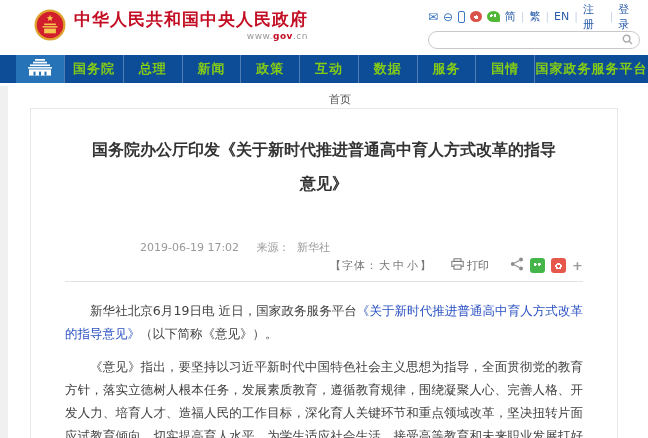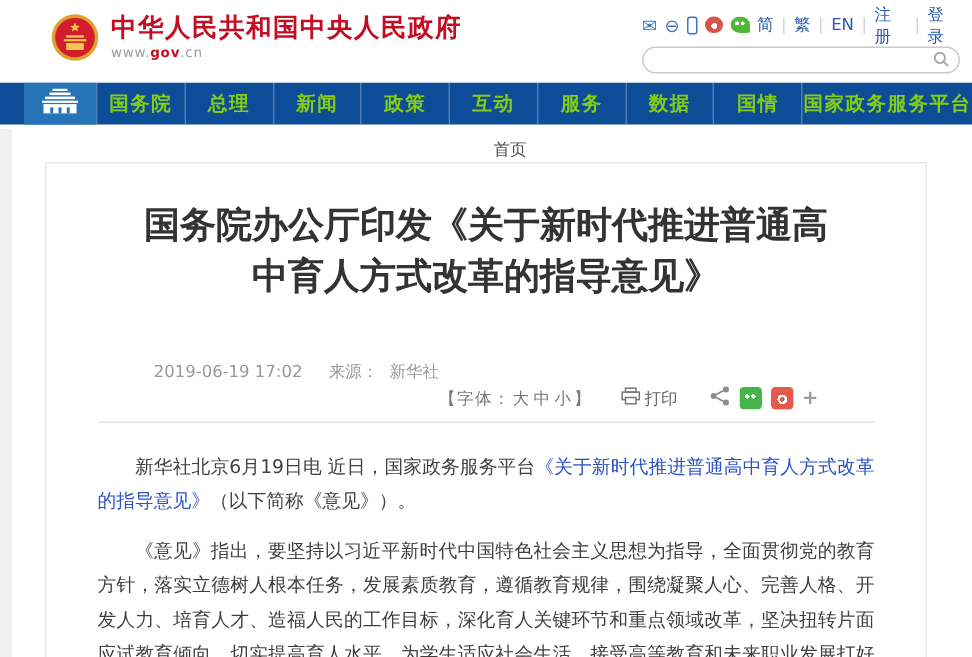--- a/index.html
+++ b/index.html
@@ -2,21 +2,21 @@
 <html><head>
 <meta charset="utf-8">
 <style>
   * { margin:0; padding:0; box-sizing:border-box; }
   html,body { width:648px; height:438px; overflow:hidden; background:#fff;
     font-family:"DejaVu Sans","Liberation Sans",sans-serif; }
   .page { position:relative; width:648px; height:438px; }
 
   
   .site-header { position:relative; height:55px; background:#fff; }
-  .brand { position:absolute; left:34px; top:9px; display:flex; align-items:center; cursor:pointer; }
+  .brand { position:absolute; left:34px; top:9px; display:flex; align-items:center; cursor:pointer;text-align:right; }
   .emblem { width:32px; height:32px; margin-right:8px; flex:none; }
   .site-title { font-size:17px; font-weight:bold; color:#c30d23; letter-spacing:1px; line-height:20px; }
   .site-url { font-size:9px; color:#9a9a9a; margin-top:2px; letter-spacing:.5px; }
   .site-url .hl { color:#c30d23; font-weight:bold; }
 
   .header-right { position:absolute; right:8px; top:9px; width:212px; }
   .utility-row { display:flex; align-items:center; justify-content:flex-end; gap:5px;
     font-size:11px; color:#2a5caa; height:15px; }
   .u-ico { font-size:12px; line-height:12px; color:#3a77c2; cursor:pointer; }
   .mobile-ico { display:inline-block; width:7px; height:12px; border:1px solid #3a77c2;
@@ -45,24 +45,24 @@
 
   
   .left-strip { position:absolute; left:0; top:86px; width:8px; height:352px; background:#f0f0f0; }
   .breadcrumb { margin:9px 0 0 32px; font-size:11px; color:#7a7a7a; display:flex; gap:9px; align-items:center;flex-direction:column; }
   .crumb { color:#4d4d4d; cursor:pointer; }
   .crumb-sep { color:#9a9a9a; font-size:10px; }
 
   
   .article-card { position:absolute; left:30px; top:108px; width:588px; height:352px;
     background:#fff; border:1px solid #e8e8e8; padding:24px 34px 30px; }
-  .article-title { font-size:24px; font-weight:bold; color:#333; text-align:center;
+  .article-title { font-size:16px; font-weight:bold; color:#333; text-align:center;
     line-height:34px; padding:0 26px; margin-bottom:20px; }
 
-  .meta-row { display:flex; justify-content:center; align-items:center;
+  .meta-row { display:flex; justify-content:flex-end; align-items:center;
     font-size:11px; color:#999; margin-bottom:7px; }
   .meta-left .dt { margin-right:14px; }
   .meta-left .src-label { margin-right:4px; }
   .meta-right { display:flex; align-items:center; gap:5px; color:#777;margin-top:36px; }
   .fs-group { letter-spacing:1px; color:#777; }
   .fs-opt { cursor:pointer; margin:0 1px; }
   .print-group { display:flex; align-items:center; gap:3px; margin-left:14px; cursor:pointer; color:#666; }
   .share-group { display:flex; align-items:center; gap:6px; margin-left:16px; }
   .share-sq { width:15px; height:15px; border-radius:3px; display:inline-block; cursor:pointer; }
   .share-wechat { background:radial-gradient(circle at 35% 42%, #fff 0 1.4px, transparent 1.5px),
@@ -143,22 +143,22 @@
           <rect x="14" y="12.6" width="2" height="4" fill="#2673b7"></rect>
           <rect x="19.5" y="12.6" width="2" height="4" fill="#2673b7"></rect>
         </svg>
       </span>
     </div>
     <div class="nav-item">国务院</div>
     <div class="nav-item">总理</div>
     <div class="nav-item">新闻</div>
     <div class="nav-item">政策</div>
     <div class="nav-item">互动</div>
+    <div class="nav-item">数据</div>
     <div class="nav-item">服务</div>
-    <div class="nav-item">数据</div>
     <div class="nav-item">国情</div>
     <div class="nav-item wide">国家政务服务平台</div>
   </nav>
 
   <div class="left-strip"></div>
 
   <div class="breadcrumb">
     <span class="crumb">首页</span>
     <span class="crumb-sep">&gt;</span>
     <span class="crumb">新闻</span>

